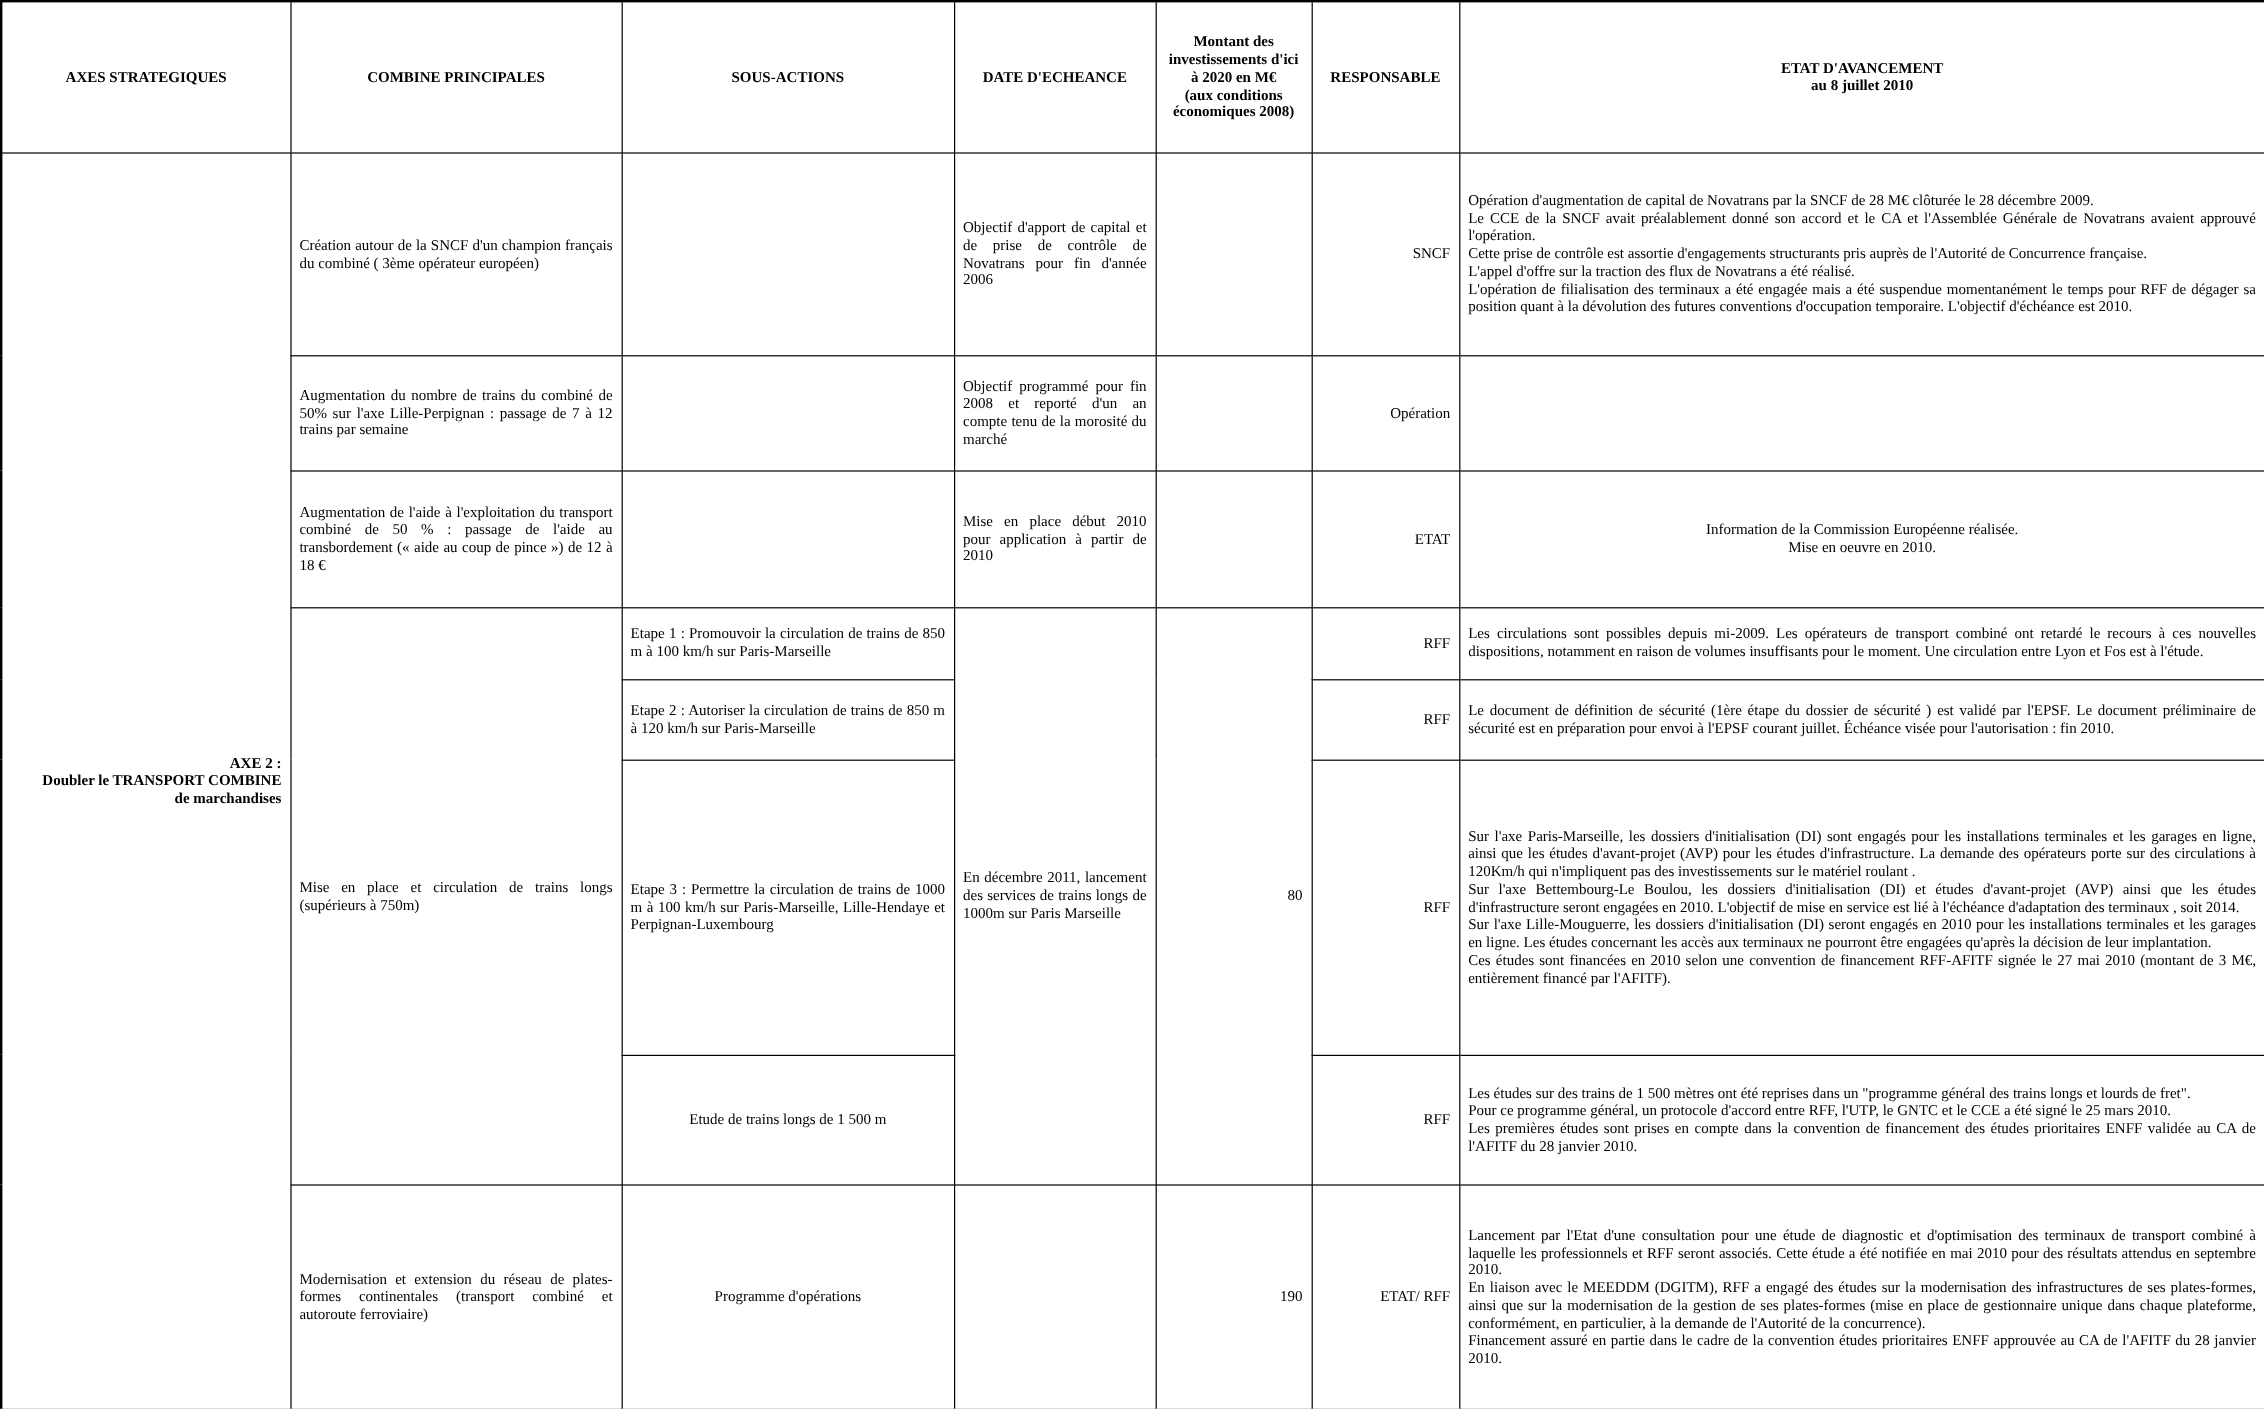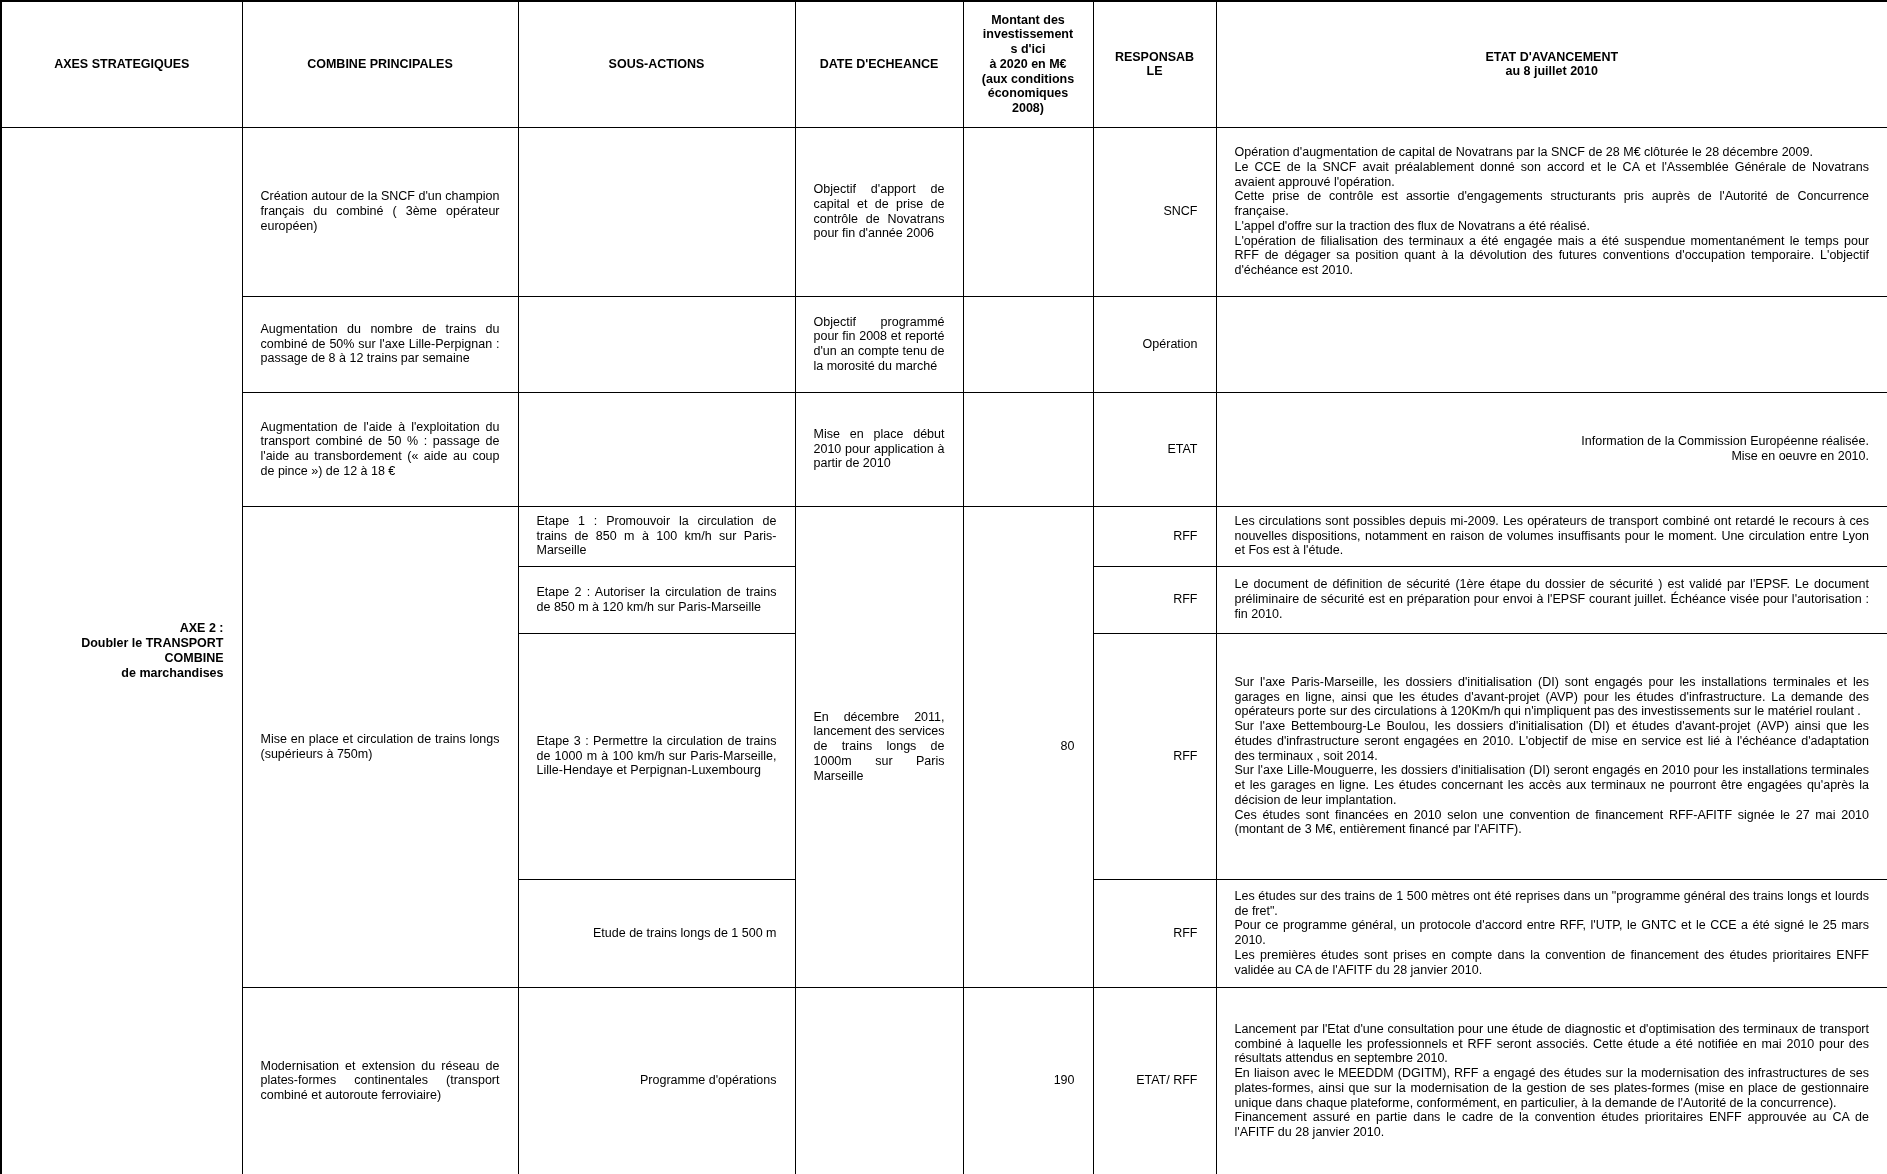--- a/index.html
+++ b/index.html
@@ -10,35 +10,36 @@
     table-layout:fixed;
     width:1887px;
     height:1174px;
     border:2px solid #000;
   }
   table.grid th, table.grid td {
     border:1px solid #000;
     vertical-align:middle;
     font-size:12.5px;
     line-height:1.18;
-    padding:2px 18px;
+    padding:2px 7px;
     overflow:hidden;
     word-wrap:break-word;
+    font-family:Liberation Serif, serif;
   }
   thead th {
     font-weight:bold;
     text-align:center;
     white-space:pre-line;
     border-bottom:2px solid #000;
     font-size:12.5px;
   }
   .pre   { white-space:pre-line; }
   .c-center { text-align:right; }
   .c-just   { text-align:justify; }
-  .c-left   { text-align:right; }
+  .c-left   { text-align:center; }
   
   tr.h-head { height:126px; }
   tr.h-r1 { height:169px; }
   tr.h-r2 { height:96px; }
   tr.h-r3 { height:114px; }
   tr.h-r4a { height:60px; }
   tr.h-r4b { height:67px; }
   tr.h-r4c { height:246px; }
   tr.h-r4d { height:108px; }
   tr.h-r5 { height:188px; }
@@ -84,21 +85,21 @@
         <td class="c-just">Objectif d'apport de capital et de prise de contrôle de Novatrans pour fin d'année 2006</td>
         <td class="c-center"></td>
         <td class="c-center">SNCF</td>
         <td class="c-just pre">Opération d'augmentation de capital de Novatrans par la SNCF de 28 M€ clôturée le 28 décembre 2009.
 Le CCE de la SNCF avait préalablement donné son accord et le CA et l'Assemblée Générale de Novatrans avaient approuvé l'opération.
 Cette prise de contrôle est assortie d'engagements structurants pris auprès de l'Autorité de Concurrence française.
 L'appel d'offre sur la traction des flux de Novatrans a été réalisé.
 L'opération de filialisation des terminaux a été engagée mais a été suspendue momentanément le temps pour RFF de dégager sa position quant à la dévolution des futures conventions d'occupation temporaire. L'objectif d'échéance est 2010.</td>
       </tr>
       <tr class="h-r2">
-        <td class="c-just">Augmentation du nombre de trains du combiné de 50% sur l'axe Lille-Perpignan : passage de 8 à 12 trains par semaine</td>
+        <td class="c-just">Augmentation du nombre de trains du combiné de 50% sur l'axe Lille-Perpignan : passage de 7 à 12 trains par semaine</td>
         <td></td>
         <td class="c-just">Objectif programmé pour fin 2008 et reporté d'un an compte tenu de la morosité du marché</td>
         <td class="c-center"></td>
         <td class="c-center">Opération</td>
         <td class="c-just"></td>
       </tr>
       <tr class="h-r3">
         <td class="c-just">Augmentation de l'aide à l'exploitation du transport combiné de 50 % : passage de l'aide au transbordement (« aide au coup de pince ») de 12 à 18 €</td>
         <td></td>
         <td class="c-just">Mise en place début 2010 pour application à partir de 2010</td>

